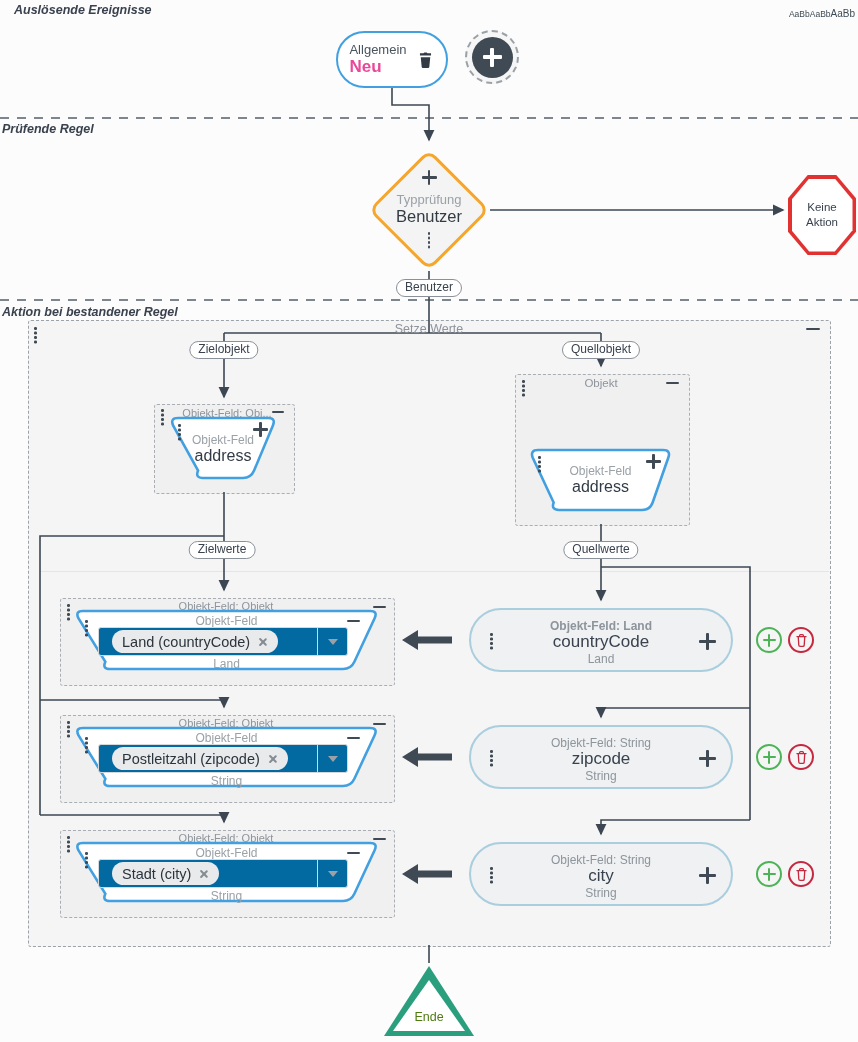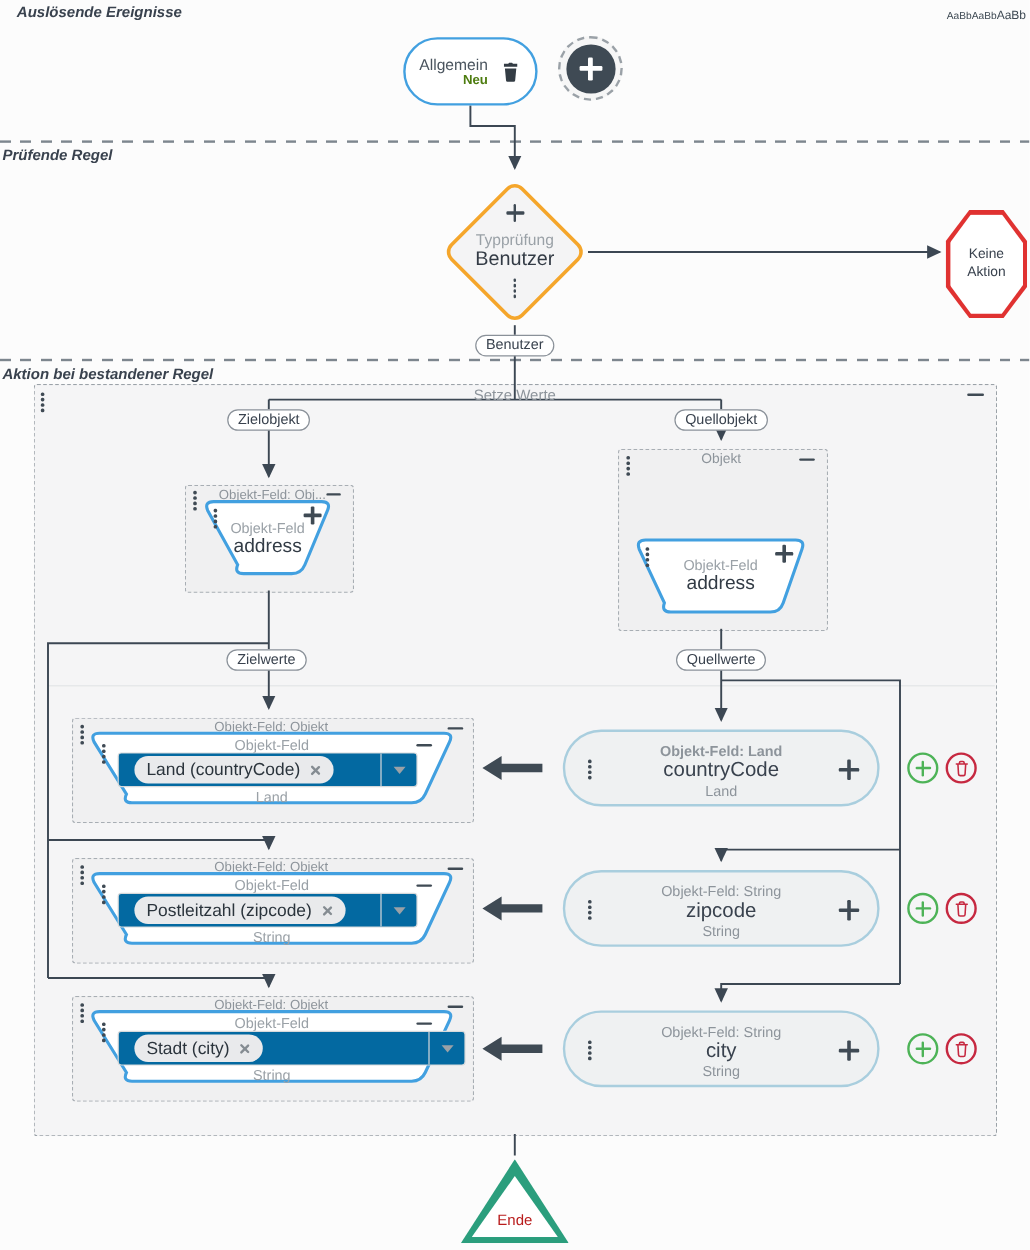--- a/index.html
+++ b/index.html
@@ -41,33 +41,33 @@
        height:10px;background:#858c92;border-radius:1px;}
   .x-icon::before{transform:rotate(45deg);}
   .x-icon::after{transform:rotate(-45deg);}
 
   .ctr{position:absolute;left:50%;transform:translateX(-50%);white-space:nowrap;z-index:3;}
 
   .trigger-node{position:absolute;left:336px;top:31px;width:112px;height:57px;background:#fff;
      border:2.5px solid #42a0e0;border-radius:29px;display:flex;align-items:center;
      justify-content:center;gap:9px;z-index:3;box-sizing:border-box;}
   .trigger-node .t-sub{font-size:13px;color:#4a545e;display:block;text-align:left;}
-  .trigger-node .t-title{font-size:11px;font-weight:bold;color:#4d7c0f;display:block;text-align:right;}
+  .trigger-node .t-title{font-size:17px;font-weight:bold;color:#ec4899;display:block;text-align:left;}
 
   .add-outer{position:absolute;left:465px;top:30px;width:54px;height:54px;border:2px dashed #9aa1a7;
      border-radius:50%;background:#f6f6f6;display:flex;align-items:center;justify-content:center;
      z-index:3;box-sizing:border-box;}
   .add-inner{width:41px;height:41px;border-radius:50%;background:#3f4a54;display:flex;
      align-items:center;justify-content:center;}
 
   .diamond{position:absolute;left:386px;top:167px;width:86px;height:86px;z-index:3;
      transform:rotate(45deg);border:3px solid #f5a62b;border-radius:10px;background:#f4f4f5;
      box-sizing:border-box;}
 
-  .octagon{position:absolute;left:788px;top:175px;width:68px;height:90px;z-index:3;
+  .octagon{position:absolute;left:788px;top:175px;width:68px;height:80px;z-index:3;
      background:#e03231;clip-path:polygon(29% 0,71% 0,100% 29%,100% 71%,71% 100%,29% 100%,0 71%,0 29%);}
   .octagon-inner{position:absolute;inset:3.5px;background:#fff;display:flex;flex-direction:column;
      align-items:center;justify-content:center;font-size:11.5px;line-height:1.3;color:#39424e;
      clip-path:polygon(29% 0,71% 0,100% 29%,100% 71%,71% 100%,29% 100%,0 71%,0 29%);}
 
   .trap{position:absolute;z-index:3;}
   .trap-sub{font-size:12px;color:#9aa1a7;}
   .trap-title{font-size:16px;color:#323b45;}
 
   .field-input{position:absolute;background:#0369a1;border:1px solid #d6d9db;border-radius:3px;
@@ -289,21 +289,21 @@
   <div class="box-title" style="left:226px;top:832px;">Objekt-Feld: Objekt</div>
   <span class="kebab" style="left:67px;top:836px;"></span>
   <span class="minusbar" style="left:373px;top:838px;width:13px;"></span>
   <div class="trap" style="left:75px;top:843px;width:303px;height:58px;">
       <svg width="303" height="58" style="position: absolute; left: 0px; top: 0px; overflow: visible; z-index: -1;">
         <path d="M 8 0 L 295 0 Q 303 0 299.6237633587371 7.252656488638765 L 279.3762366412629 50.74734351136124 Q 276 58 268 58 L 35 58 Q 27 58 30.376236641262874 50.74734351136124 L 3.3762366412628735 7.252656488638765 Q 0 0 8 0 Z" fill="#fff" stroke="#42a0e0" stroke-width="2.6"></path>
       </svg>
     <div class="ctr trap-sub" style="top:3px;">Objekt-Feld</div>
     <span class="kebab" style="left:10px;top:9px;"></span>
     <span class="minusbar" style="right:18px;top:9px;width:13px;"></span>
-    <div class="field-input" style="left:23px;top:16px;width:290px;height:29px;">
+    <div class="field-input" style="left:23px;top:16px;width:250px;height:29px;">
       <span class="chip">
         <span>Stadt (city)</span>
         <span class="x-icon"></span>
       </span>
       <span class="dd">
           <span class="caret"></span>
         </span>
     </div>
     <div class="ctr trap-sub" style="top:46px;">String</div>
   </div>
@@ -319,15 +319,15 @@
     </div>
   <div class="icon-circle ic-red" style="left:788px;top:861px;">
       <svg width="13" height="15" viewBox="0 0 20 22" fill="none" stroke="#c62840" stroke-width="2" stroke-linecap="round" stroke-linejoin="round">
         <path d="M3 5h14M7 5V3.5A1.5 1.5 0 0 1 8.5 2h3A1.5 1.5 0 0 1 13 3.5V5M5 5l.8 13A2 2 0 0 0 7.8 20h4.4a2 2 0 0 0 2-1.9L15 5"></path>
       </svg>
     </div>
 
   <div class="tri-outer">
     <div class="tri-inner"></div>
   </div>
-  <div class="ctr" style="left:429px;top:1010px;font-size:12.5px;color:#b91c1c;z-index:4;">Ende</div>
+  <div class="ctr" style="left:429px;top:1010px;font-size:12.5px;color:#4d7c0f;z-index:4;">Ende</div>
 
 </div>
 
 </body></html>

